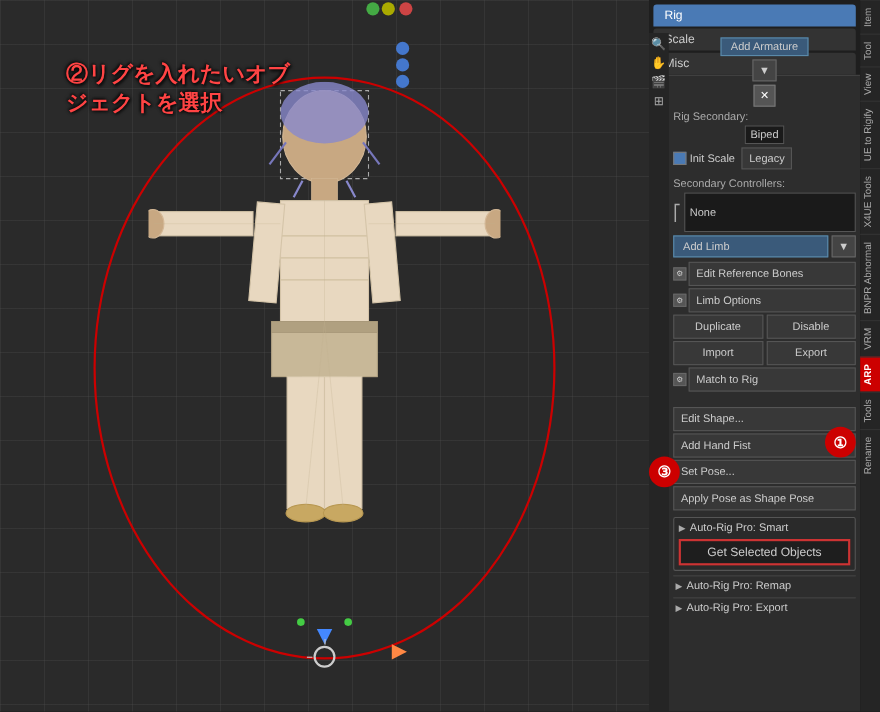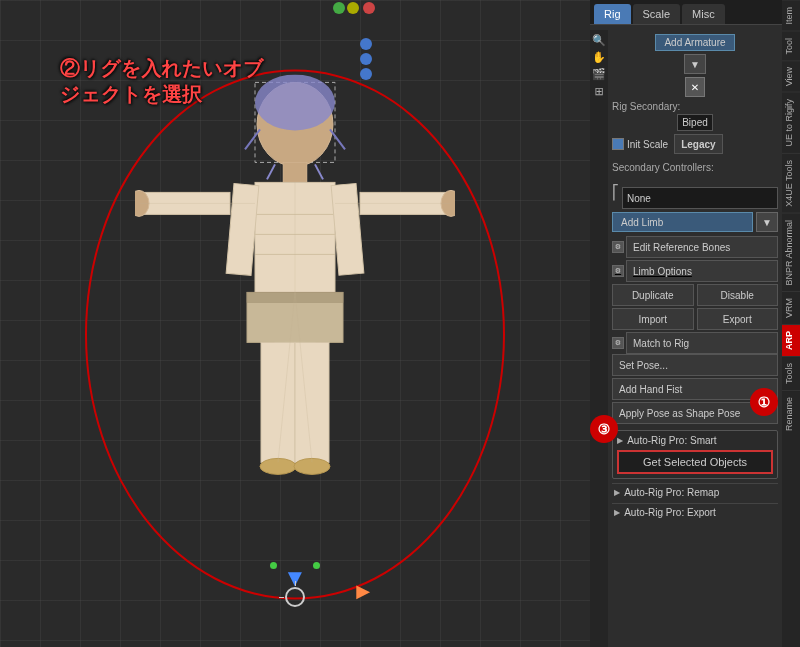--- a/index.html
+++ b/index.html
@@ -84,20 +84,21 @@
       flex-direction: column;
     }
 
     
     .tab-bar {
       display: flex;
       background: #1e1e1e;
       border-bottom: 1px solid #444;
       padding: 4px 4px 0;
       gap: 2px;
+      flex-direction: column;
     }
     .tab {
       padding: 4px 10px;
       font-size: 11px;
       color: #ccc;
       cursor: pointer;
       border-radius: 3px 3px 0 0;
       background: #333;
     }
     .tab.active {
@@ -358,63 +359,64 @@
     <div class="section-label">Rig Secondary:</div>
     <div class="input-row">
       <div style="background:#1a1a1a; border:1px solid #555; color:#ccc; font-size:10px; padding:2px 4px; flex:1; height:20px; display:flex; align-items:center;">Biped</div>
     </div>
 
     <div style="display:flex; align-items:center; gap:6px; margin-bottom:8px;">
       <label class="checkbox-label" style="display:flex;align-items:center;gap:3px;font-size:10px;color:#ccc;">
         <div class="checkbox"></div>
         <span>Init Scale</span>
       </label>
-      <div style="background:#383838; border:1px solid #555; color:#ccc; font-size:10px; padding:2px 6px; cursor:pointer; height:20px; display:flex; align-items:center;font-weight:bold;">Legacy</div>
+      <div style="background:#383838; border:1px solid #555; color:#ccc; font-size:10px; padding:2px 6px; cursor:pointer; height:20px; display:flex; align-items:center;">Legacy</div>
     </div>
 
     <div class="section-label">Secondary Controllers:</div>
     <div style="display:flex; align-items:center; gap:3px; margin-bottom:3px;">
       <span style="font-size:14px; color:#aaa;">⎡</span>
-      <div style="background:#1a1a1a; border:1px solid #555; color:#ccc; font-size:10px; padding:2px 4px; flex:1; height:22px; display:flex; align-items:center;margin-top:12px;">None</div>
+      <div style="background:#1a1a1a; border:1px solid #555; color:#ccc; font-size:10px; padding:2px 4px; flex:1; height:36px; display:flex; align-items:center;">None</div>
     </div>
 
     <div style="display:flex; align-items:center; gap:3px; margin-bottom:4px;">
       <div style="background:#3a5a7a; border:1px solid #5a8aaa; color:#ccc; font-size:10px; padding:2px 8px; cursor:pointer; flex:1; height:20px; display:flex; align-items:center;">Add Limb</div>
       <div style="background:#444; border:1px solid #666; color:#ccc; font-size:10px; padding:2px 5px; cursor:pointer; height:20px; display:flex; align-items:center;">▼</div>
     </div>
 
     <div style="display:flex; align-items:center; gap:2px; margin-bottom:2px;">
       <div style="width:12px; height:12px; background:#555; border:1px solid #666; display:flex; align-items:center; justify-content:center; font-size:7px; color:#ccc;">⚙</div>
       <div style="background:#383838; border:1px solid #555; color:#ccc; font-size:10px; padding:3px 6px; cursor:pointer; flex:1; height:22px; display:flex; align-items:center;">Edit Reference Bones</div>
     </div>
 
-    <div style="display:flex; align-items:center; gap:2px; margin-bottom:2px;text-decoration:underline;">
+    <div style="display:flex; align-items:center; gap:2px; margin-bottom:2px;">
       <div style="width:12px; height:12px; background:#555; border:1px solid #666; display:flex; align-items:center; justify-content:center; font-size:7px; color:#ccc;">⚙</div>
       <div style="background:#383838; border:1px solid #555; color:#ccc; font-size:10px; padding:3px 6px; cursor:pointer; flex:1; height:22px; display:flex; align-items:center;">Limb Options</div>
     </div>
 
     <div style="display:flex; gap:3px; margin-bottom:2px;">
       <div style="background:#383838; border:1px solid #555; color:#ccc; font-size:10px; padding:3px 6px; cursor:pointer; flex:1; height:22px; display:flex; align-items:center; justify-content:center;">Duplicate</div>
       <div style="background:#383838; border:1px solid #555; color:#ccc; font-size:10px; padding:3px 6px; cursor:pointer; flex:1; height:22px; display:flex; align-items:center; justify-content:center;">Disable</div>
     </div>
 
     <div style="display:flex; gap:3px; margin-bottom:2px;">
       <div style="background:#383838; border:1px solid #555; color:#ccc; font-size:10px; padding:3px 6px; cursor:pointer; flex:1; height:22px; display:flex; align-items:center; justify-content:center;">Import</div>
       <div style="background:#383838; border:1px solid #555; color:#ccc; font-size:10px; padding:3px 6px; cursor:pointer; flex:1; height:22px; display:flex; align-items:center; justify-content:center;">Export</div>
     </div>
 
-    <div style="display:flex; align-items:center; gap:2px; margin-bottom:0;">
+    <div style="display:flex; align-items:center; gap:2px; margin-bottom:14px;">
       <div style="width:12px; height:12px; background:#555; border:1px solid #666; display:flex; align-items:center; justify-content:center; font-size:7px; color:#ccc;">⚙</div>
       <div style="background:#383838; border:1px solid #555; color:#ccc; font-size:10px; padding:3px 6px; cursor:pointer; flex:1; height:22px; display:flex; align-items:center;">Match to Rig</div>
     </div>
 
+    <div style="background:#383838; border:1px solid #555; color:#ccc; font-size:10px; padding:3px 6px; cursor:pointer; width:100%; height:22px; display:flex; align-items:center; margin-bottom:2px;">Edit Shape...</div>
+
+    <div style="background:#383838; border:1px solid #555; color:#ccc; font-size:10px; padding:3px 6px; cursor:pointer; width:100%; height:22px; display:flex; align-items:center; margin-bottom:2px;">Add Hand Fist</div>
 
     <div style="background:#383838; border:1px solid #555; color:#ccc; font-size:10px; padding:3px 6px; cursor:pointer; width:100%; height:22px; display:flex; align-items:center; margin-bottom:2px;">Set Pose...</div>
-
-    <div style="background:#383838; border:1px solid #555; color:#ccc; font-size:10px; padding:3px 6px; cursor:pointer; width:100%; height:22px; display:flex; align-items:center; margin-bottom:2px;">Add Hand Fist</div>
 
     <div style="background:#383838; border:1px solid #555; color:#ccc; font-size:10px; padding:3px 6px; cursor:pointer; width:100%; height:22px; display:flex; align-items:center; margin-bottom:6px;">Apply Pose as Shape Pose</div>
 
     <div style="border:1px solid #555; border-radius:2px; padding:4px; background:#2a2a2a; margin-bottom:4px;">
       <div style="font-size:10px; color:#ccc; margin-bottom:4px; display:flex; align-items:center; gap:4px;">
         <span style="font-size:8px; color:#aaa;">▶</span>
         <span>Auto-Rig Pro: Smart</span>
       </div>
       <div style="background:#1e1e1e; border:2px solid #cc3333; color:#ccc; font-size:11px; padding:4px 8px; cursor:pointer; width:100%; text-align:center; display:flex; align-items:center; justify-content:center;">Get Selected Objects</div>
     </div>

